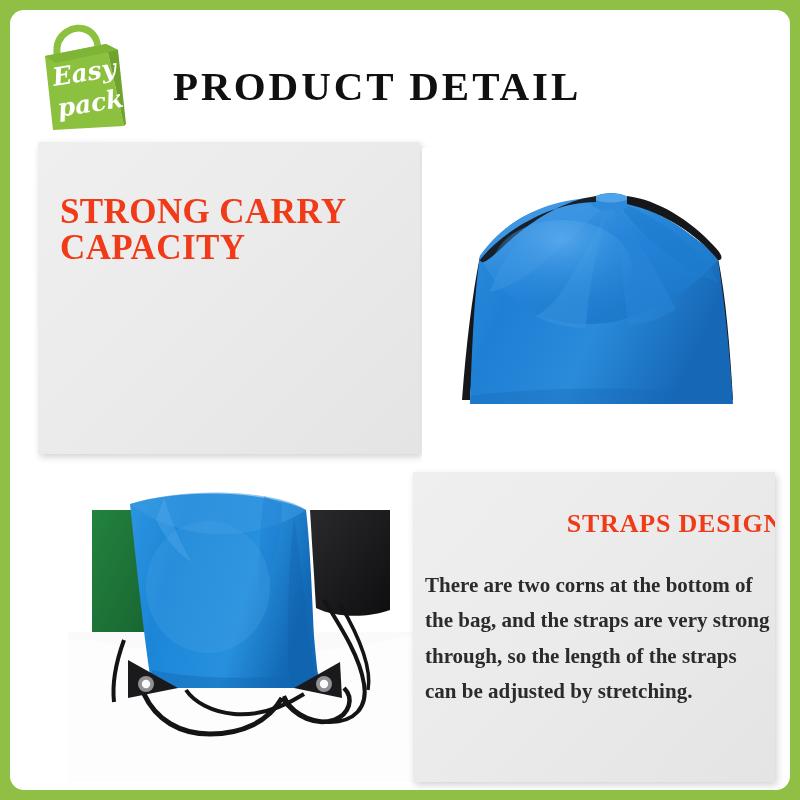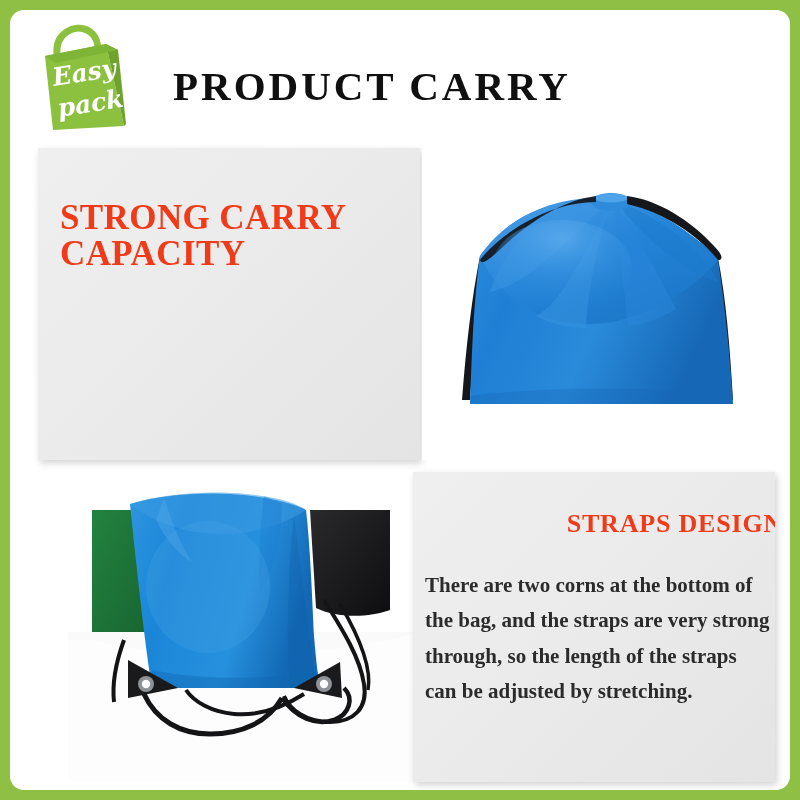--- a/index.html
+++ b/index.html
@@ -78,21 +78,21 @@
   }
   .panel-body {
     color: #2B2B2B;
     font-family: "Liberation Serif", serif;
     font-weight: bold;
   }
 
   
   #panel-capacity {
     left: 28px;
-    top: 138px;
+    top: 132px;
     width: 382px;
     height: 312px;
   }
   #panel-capacity .panel-heading {
     position: absolute;
     left: 22px;
     top: 52px;
     width: 350px;
     font-size: 35px;
     letter-spacing: 0.4px;
@@ -169,21 +169,21 @@
 
           <path d="M83 26 L95 32 L103 106 L101 108 Z" fill="#6FA32D"></path>
 
           <path d="M22 38 L83 26 L95 32 L33 45 Z" fill="#7FB536"></path>
 
           <text x="31" y="68" font-family="DejaVu Serif, serif" font-style="italic" font-weight="bold" font-size="25" fill="#ffffff" transform="rotate(-9 31 68)">Easy</text>
           <text x="36" y="99" font-family="DejaVu Serif, serif" font-style="italic" font-weight="bold" font-size="25" fill="#ffffff" transform="rotate(-9 36 99)">pack</text>
         </svg>
       </div>
 
-      <div id="page-title">PRODUCT CARRY</div>
+      <div id="page-title">PRODUCT DETAIL</div>
     </div>
 
     <div class="text-panel" id="panel-capacity">
       <div class="panel-heading">STRONG CARRY CAPACITY</div>
     </div>
 
     <div class="photo" id="photo-bag-closed">
       <svg viewBox="0 0 362 312" xmlns="http://www.w3.org/2000/svg">
         <defs>
           <linearGradient id="blueBody" x1="0" y1="0" x2="1" y2="0.35">

